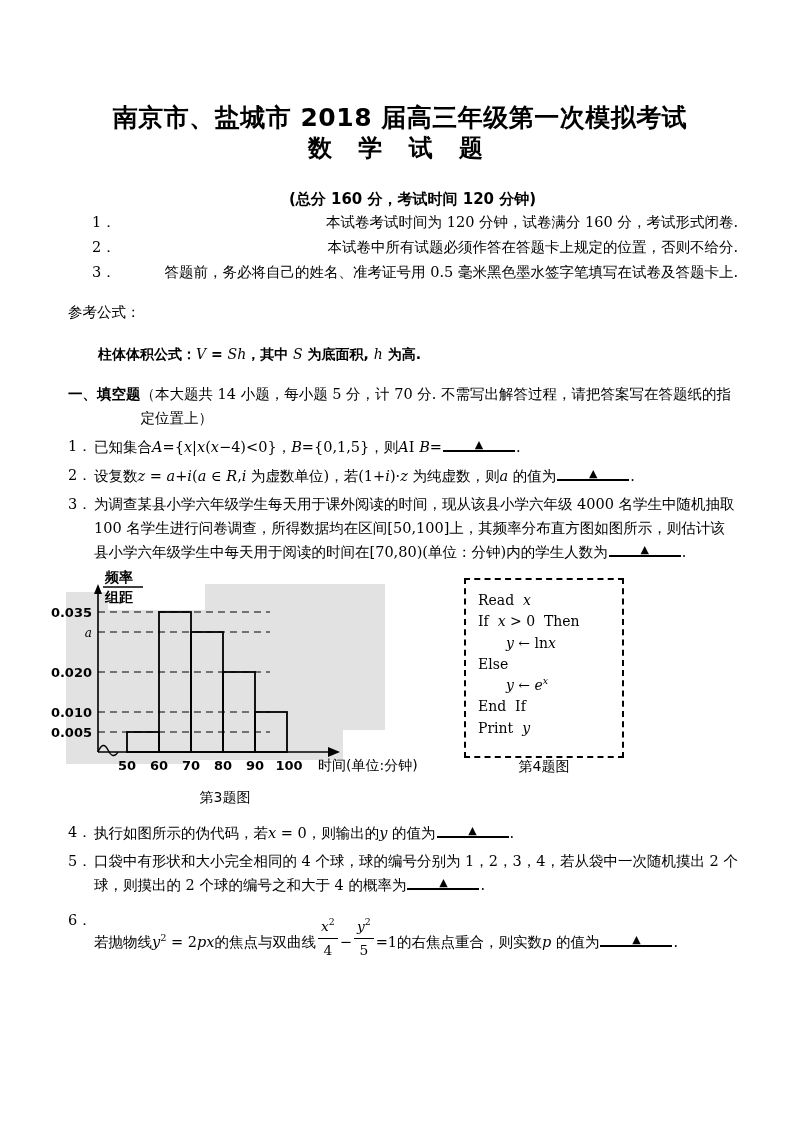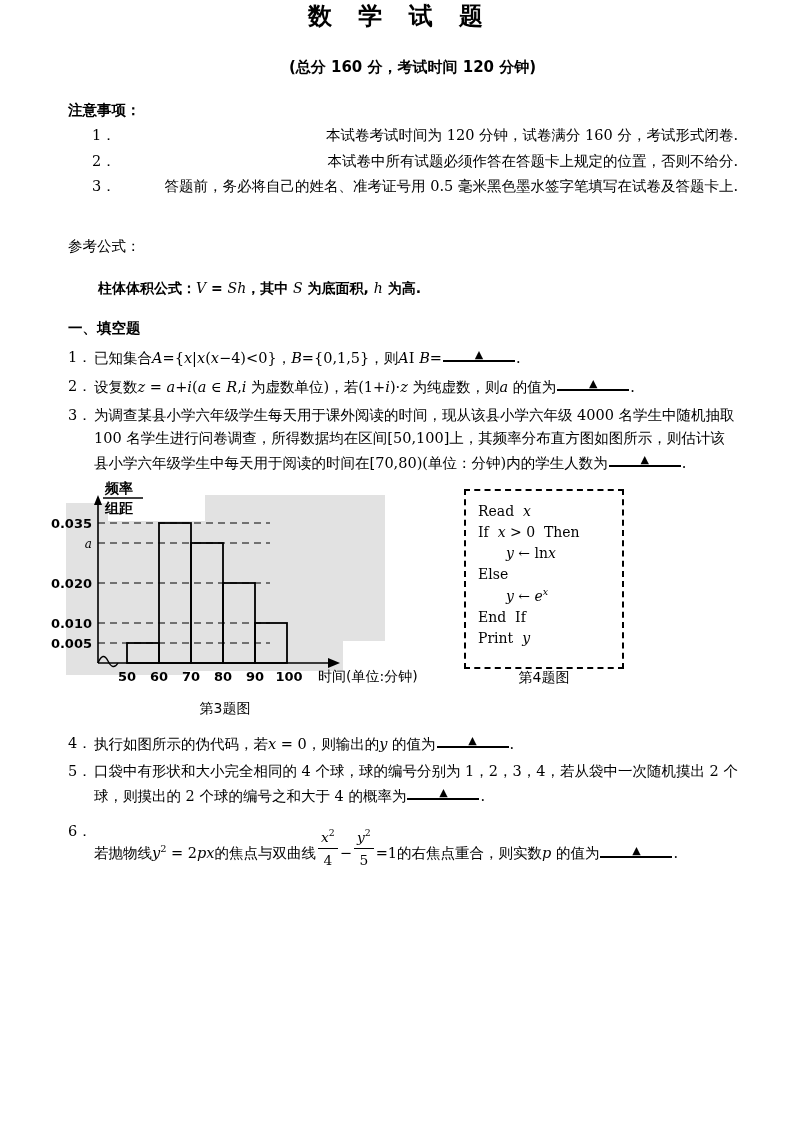--- a/index.html
+++ b/index.html
@@ -75,21 +75,21 @@
   .notice-num {
     white-space: nowrap;
     margin-right: 2px;
   }
   .notice-txt {
     flex: 1;
     text-align: right;
   }
 
   .ref-head {
-    margin-top: 36px;
+    margin-top: 16px;
   }
   .ref-formula {
     margin-top: 19px;
     margin-left: 30px;
     font-weight: bold;
     font-family: "DejaVu Sans", "Liberation Sans", sans-serif;
     font-size: 14px;
   }
   .ref-formula .mi {
     font-family: "DejaVu Serif", "Liberation Serif", serif;
@@ -214,26 +214,26 @@
     position: absolute;
     background: #e2e2e2;
     z-index: 0;
   }
 </style>
 </head>
 <body>
 
 <div class="page">
 
+  <div class="title-main">南京市、盐城市 2018 届高三年级第一次模拟考试</div>
   <div class="title-sub">数 学 试 题</div>
   <div class="title-meta">(总分 160 分，考试时间 120 分钟)</div>
 
   <div class="content">
 
-    <div class="notice-head">注意事项：</div>
     <ul class="notice-list">
       <li>
         <span class="notice-num">1．</span>
         <span class="notice-txt">本试卷考试时间为 120 分钟，试卷满分 160 分，考试形式闭卷.</span>
       </li>
       <li>
         <span class="notice-num">2．</span>
         <span class="notice-txt">本试卷中所有试题必须作答在答题卡上规定的位置，否则不给分.</span>
       </li>
       <li>
@@ -242,20 +242,21 @@
       </li>
     </ul>
 
     <div class="ref-head">参考公式：</div>
     <div class="ref-formula">
       <span>柱体体积公式：</span><span class="mi">V</span><span> = </span><span class="mi">Sh</span><span>，其中 </span><span class="mi">S</span><span> 为底面积, </span><span class="mi">h</span><span> 为高.</span>
     </div>
 
     <div class="section-head">
       <span class="sh-label">一、填空题</span>
+        <span class="sh-desc">（本大题共 14 小题，每小题 5 分，计 70 分. 不需写出解答过程，请把答案写在答题纸的指定位置上）</span>
     </div>
 
     <div class="q">
       <span class="q-num">1．</span>
       <span class="q-body">已知集合<span class="mi">A</span>=<span class="mn">{</span><span class="mi">x</span>|<span class="mi">x</span>(<span class="mi">x</span>−4)&lt;0<span class="mn">}</span>，<span class="mi">B</span>=<span class="mn">{</span>0,1,5<span class="mn">}</span>，则<span class="mi">A</span>I <span class="mi">B</span>=<span class="blank"></span>.</span>
     </div>
 
     <div class="q">
       <span class="q-num">2．</span>
       <span class="q-body">设复数<span class="mi">z</span> = <span class="mi">a</span>+<span class="mi">i</span>(<span class="mi">a</span> ∈ <span class="mi">R</span>,<span class="mi">i</span> 为虚数单位)，若(1+<span class="mi">i</span>)·<span class="mi">z</span> 为纯虚数，则<span class="mi">a</span> 的值为<span class="blank"></span>.</span>

